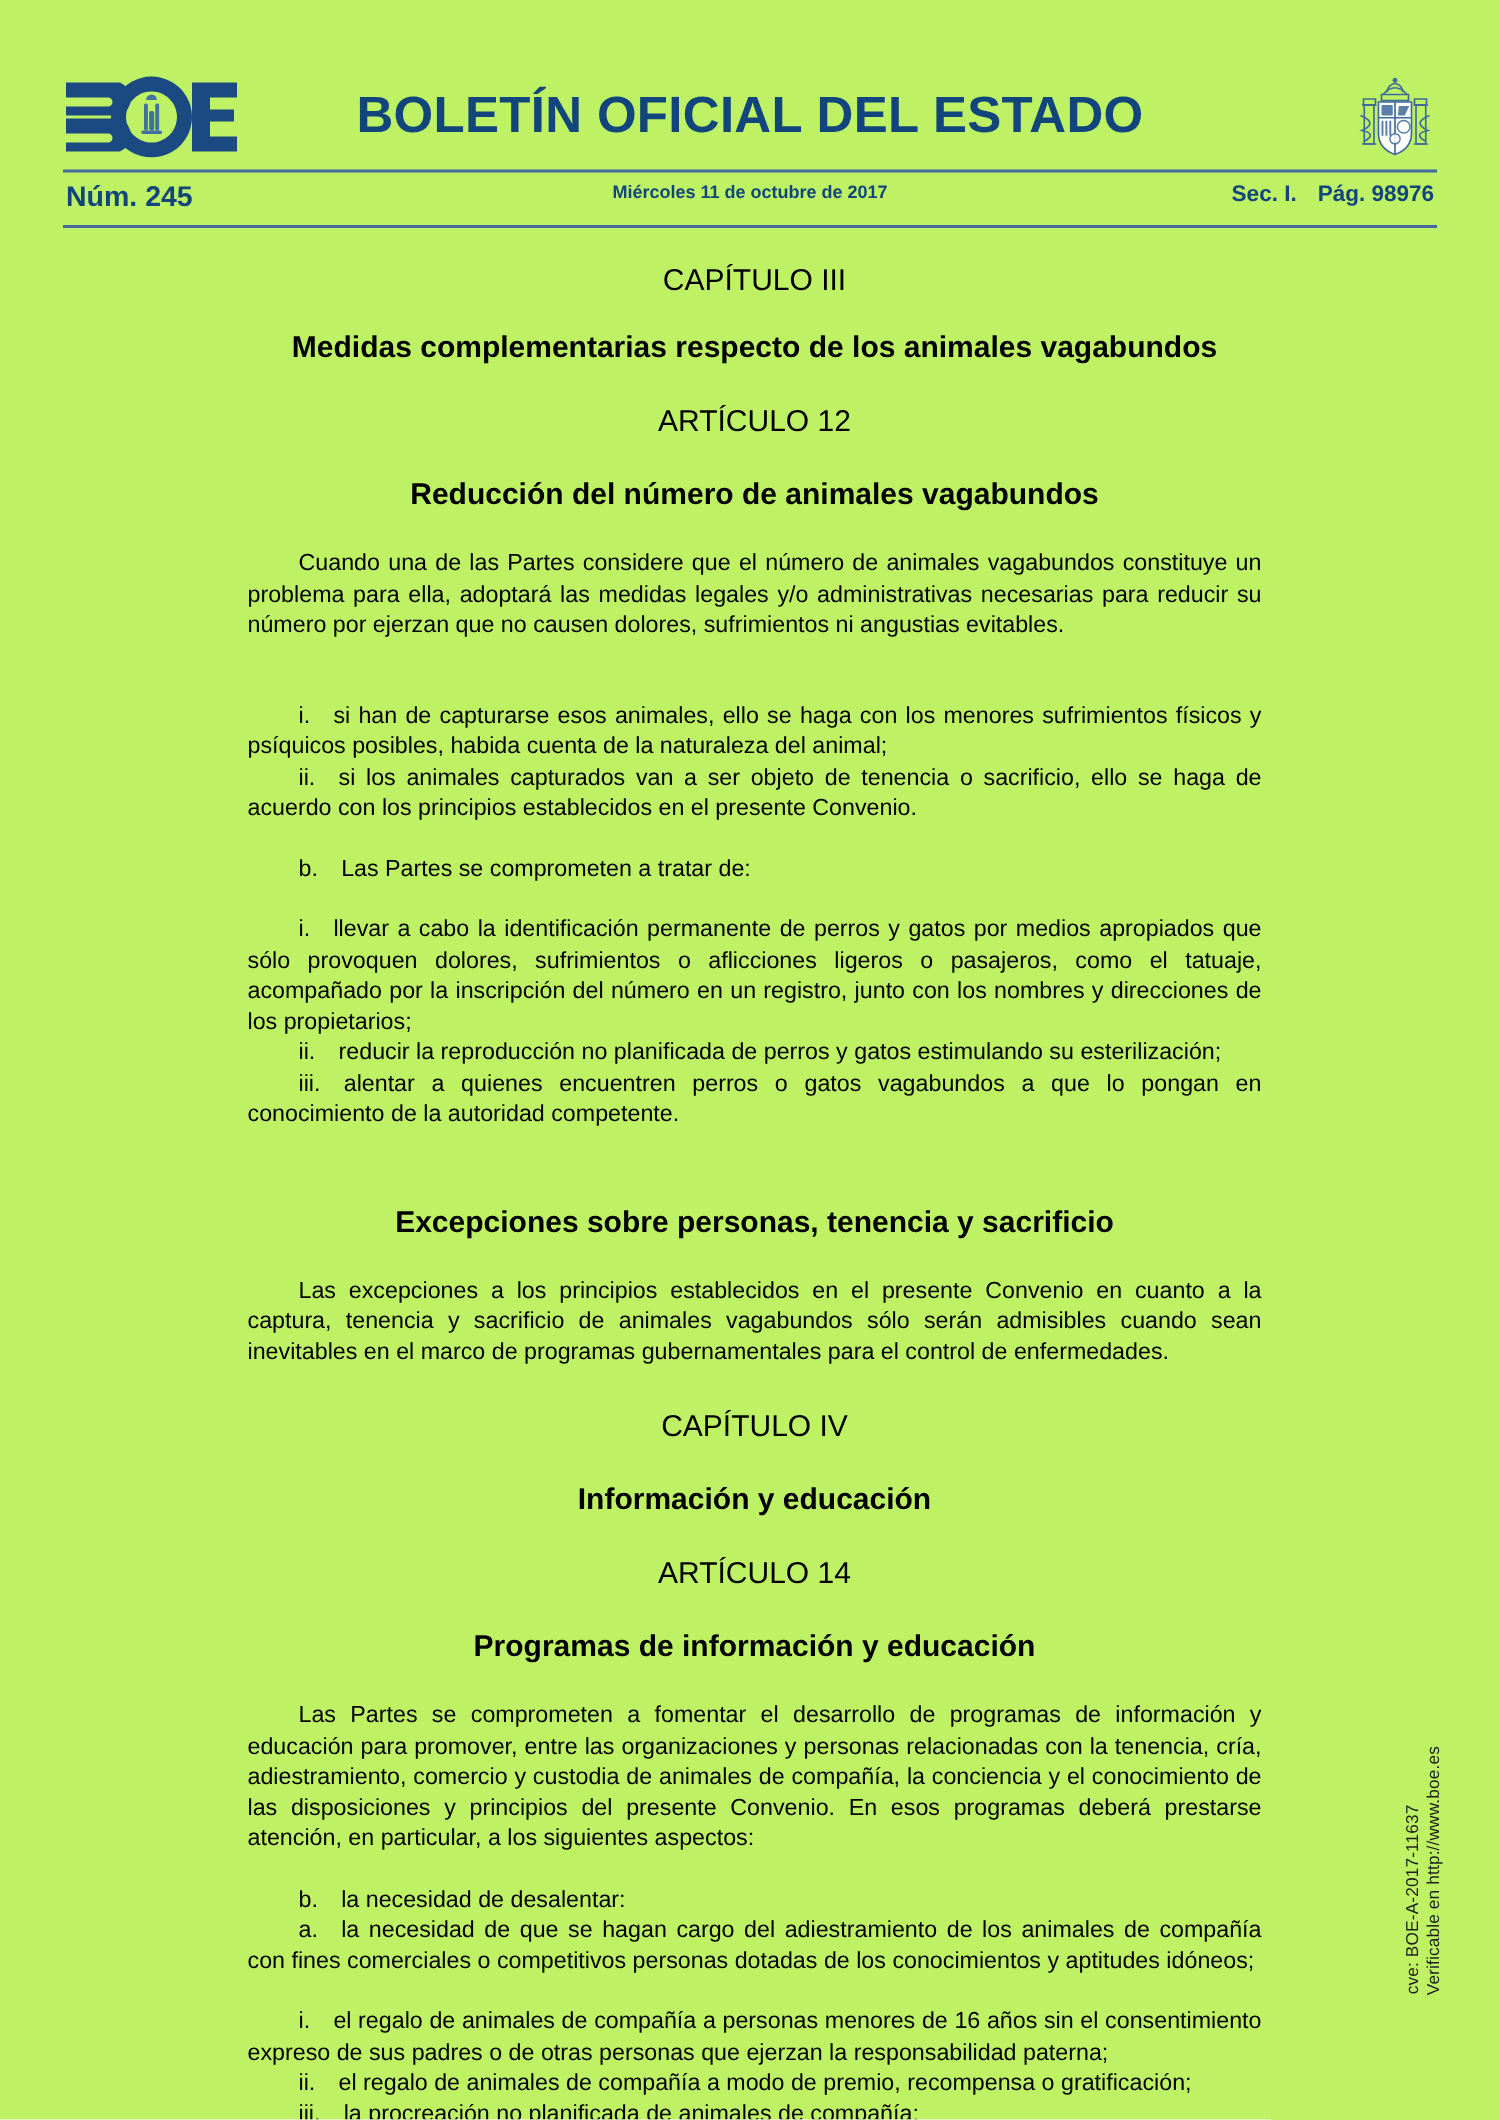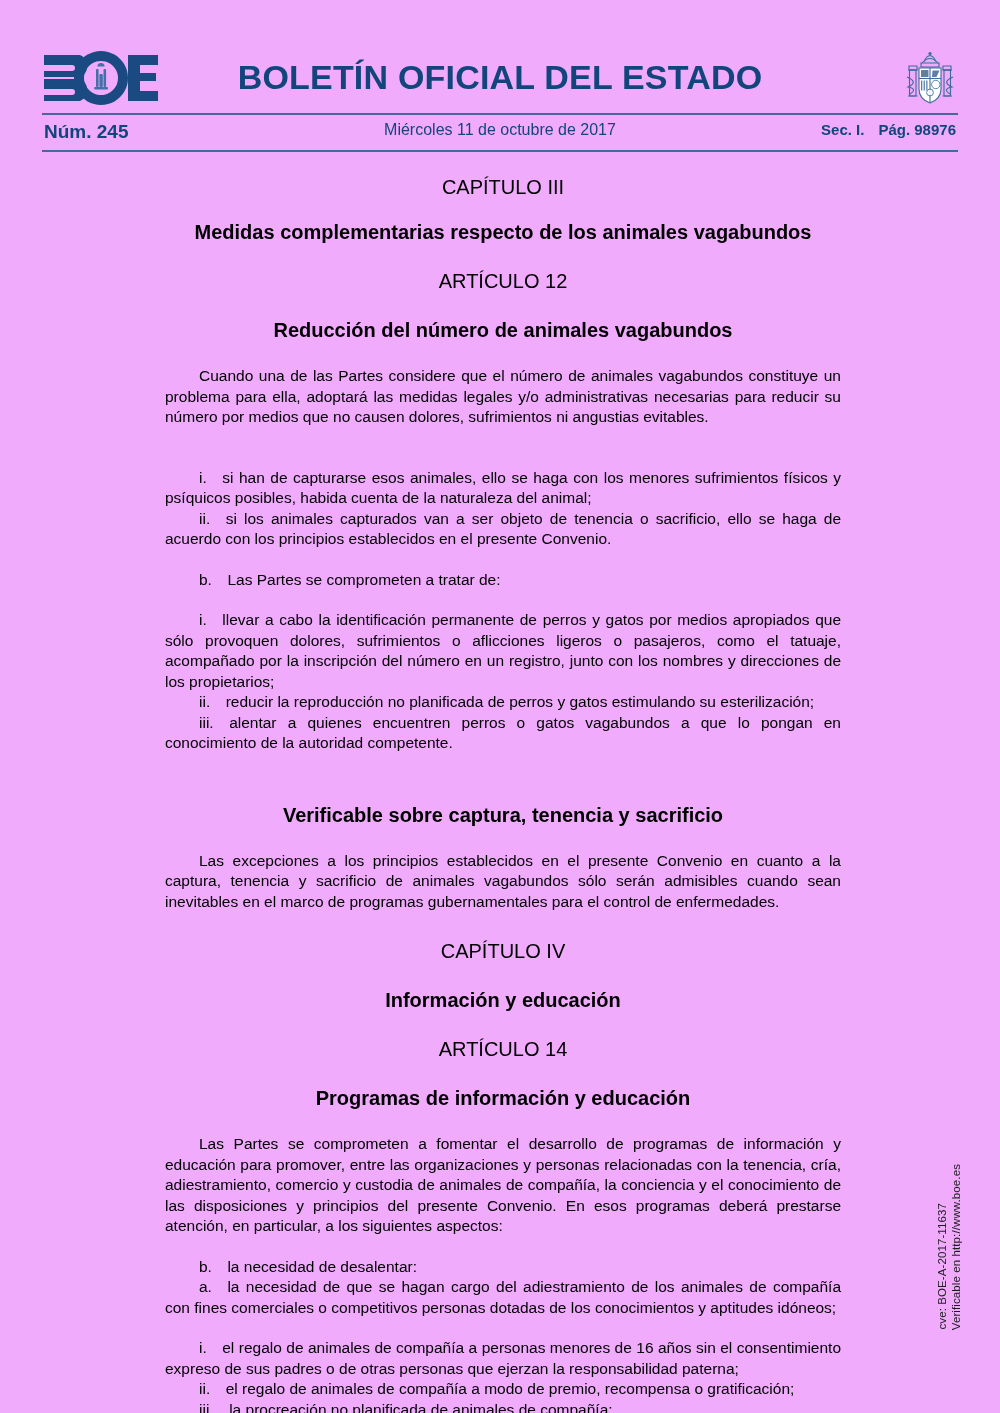--- a/index.html
+++ b/index.html
@@ -5,21 +5,21 @@
 <style>
   html, body {
     margin: 0;
     padding: 0;
     background: #ffffff;
   }
   .page {
     position: relative;
     width: 1000px;
     height: 1413px;
-    background: #f0abfc;
+    background: #bef264;
     font-family: "Liberation Sans", sans-serif;
     color: #000000;
     overflow: hidden;
     box-sizing: border-box;
   }
 
   
   .masthead {
     position: absolute;
     left: 0;
@@ -71,22 +71,22 @@
     font-size: 19px;
     font-weight: bold;
     color: #12457c;
   }
   .hdr-center {
     position: absolute;
     left: 0;
     top: 121px;
     width: 1000px;
     text-align: center;
-    font-size: 16px;
-    font-weight: normal;
+    font-size: 12px;
+    font-weight: bold;
     color: #12457c;
   }
   .hdr-right {
     position: absolute;
     right: 44px;
     top: 121px;
     font-size: 15px;
     font-weight: bold;
     color: #12457c;
     white-space: nowrap;
@@ -226,21 +226,21 @@
     <p class="ctr chapter">CAPÍTULO III</p>
     <div class="gap-22"></div>
     <p class="ctr bold">Medidas complementarias respecto de los animales vagabundos</p>
     <div class="gap-22"></div>
 
     <p class="ctr">ARTÍCULO 12</p>
     <div class="gap-22"></div>
     <p class="ctr bold">Reducción del número de animales vagabundos</p>
     <div class="gap-22"></div>
 
-    <p class="body indent">Cuando una de las Partes considere que el número de animales vagabundos constituye un problema para ella, adoptará las medidas legales y/o administrativas necesarias para reducir su número por medios que no causen dolores, sufrimientos ni angustias evitables.</p>
+    <p class="body indent">Cuando una de las Partes considere que el número de animales vagabundos constituye un problema para ella, adoptará las medidas legales y/o administrativas necesarias para reducir su número por ejerzan que no causen dolores, sufrimientos ni angustias evitables.</p>
     <div class="gap-20"></div>
 
     <div class="gap-20"></div>
 
     <div class="listblock">
       <p class="body indent">i. si han de capturarse esos animales, ello se haga con los menores sufrimientos físicos y psíquicos posibles, habida cuenta de la naturaleza del animal;</p>
       <p class="body indent">ii. si los animales capturados van a ser objeto de tenencia o sacrificio, ello se haga de acuerdo con los principios establecidos en el presente Convenio.</p>
     </div>
     <div class="gap-20"></div>
 
@@ -248,21 +248,21 @@
     <div class="gap-20"></div>
 
     <div class="listblock">
       <p class="body indent">i. llevar a cabo la identificación permanente de perros y gatos por medios apropiados que sólo provoquen dolores, sufrimientos o aflicciones ligeros o pasajeros, como el tatuaje, acompañado por la inscripción del número en un registro, junto con los nombres y direcciones de los propietarios;</p>
       <p class="body indent">ii. reducir la reproducción no planificada de perros y gatos estimulando su esterilización;</p>
       <p class="body indent">iii. alentar a quienes encuentren perros o gatos vagabundos a que lo pongan en conocimiento de la autoridad competente.</p>
     </div>
     <div class="gap-26"></div>
 
     <div class="gap-22"></div>
-    <p class="ctr bold">Verificable sobre captura, tenencia y sacrificio</p>
+    <p class="ctr bold">Excepciones sobre personas, tenencia y sacrificio</p>
     <div class="gap-22"></div>
 
     <p class="body indent">Las excepciones a los principios establecidos en el presente Convenio en cuanto a la captura, tenencia y sacrificio de animales vagabundos sólo serán admisibles cuando sean inevitables en el marco de programas gubernamentales para el control de enfermedades.</p>
     <div class="gap-26"></div>
 
     <p class="ctr">CAPÍTULO IV</p>
     <div class="gap-22"></div>
     <p class="ctr bold">Información y educación</p>
     <div class="gap-22"></div>
 

